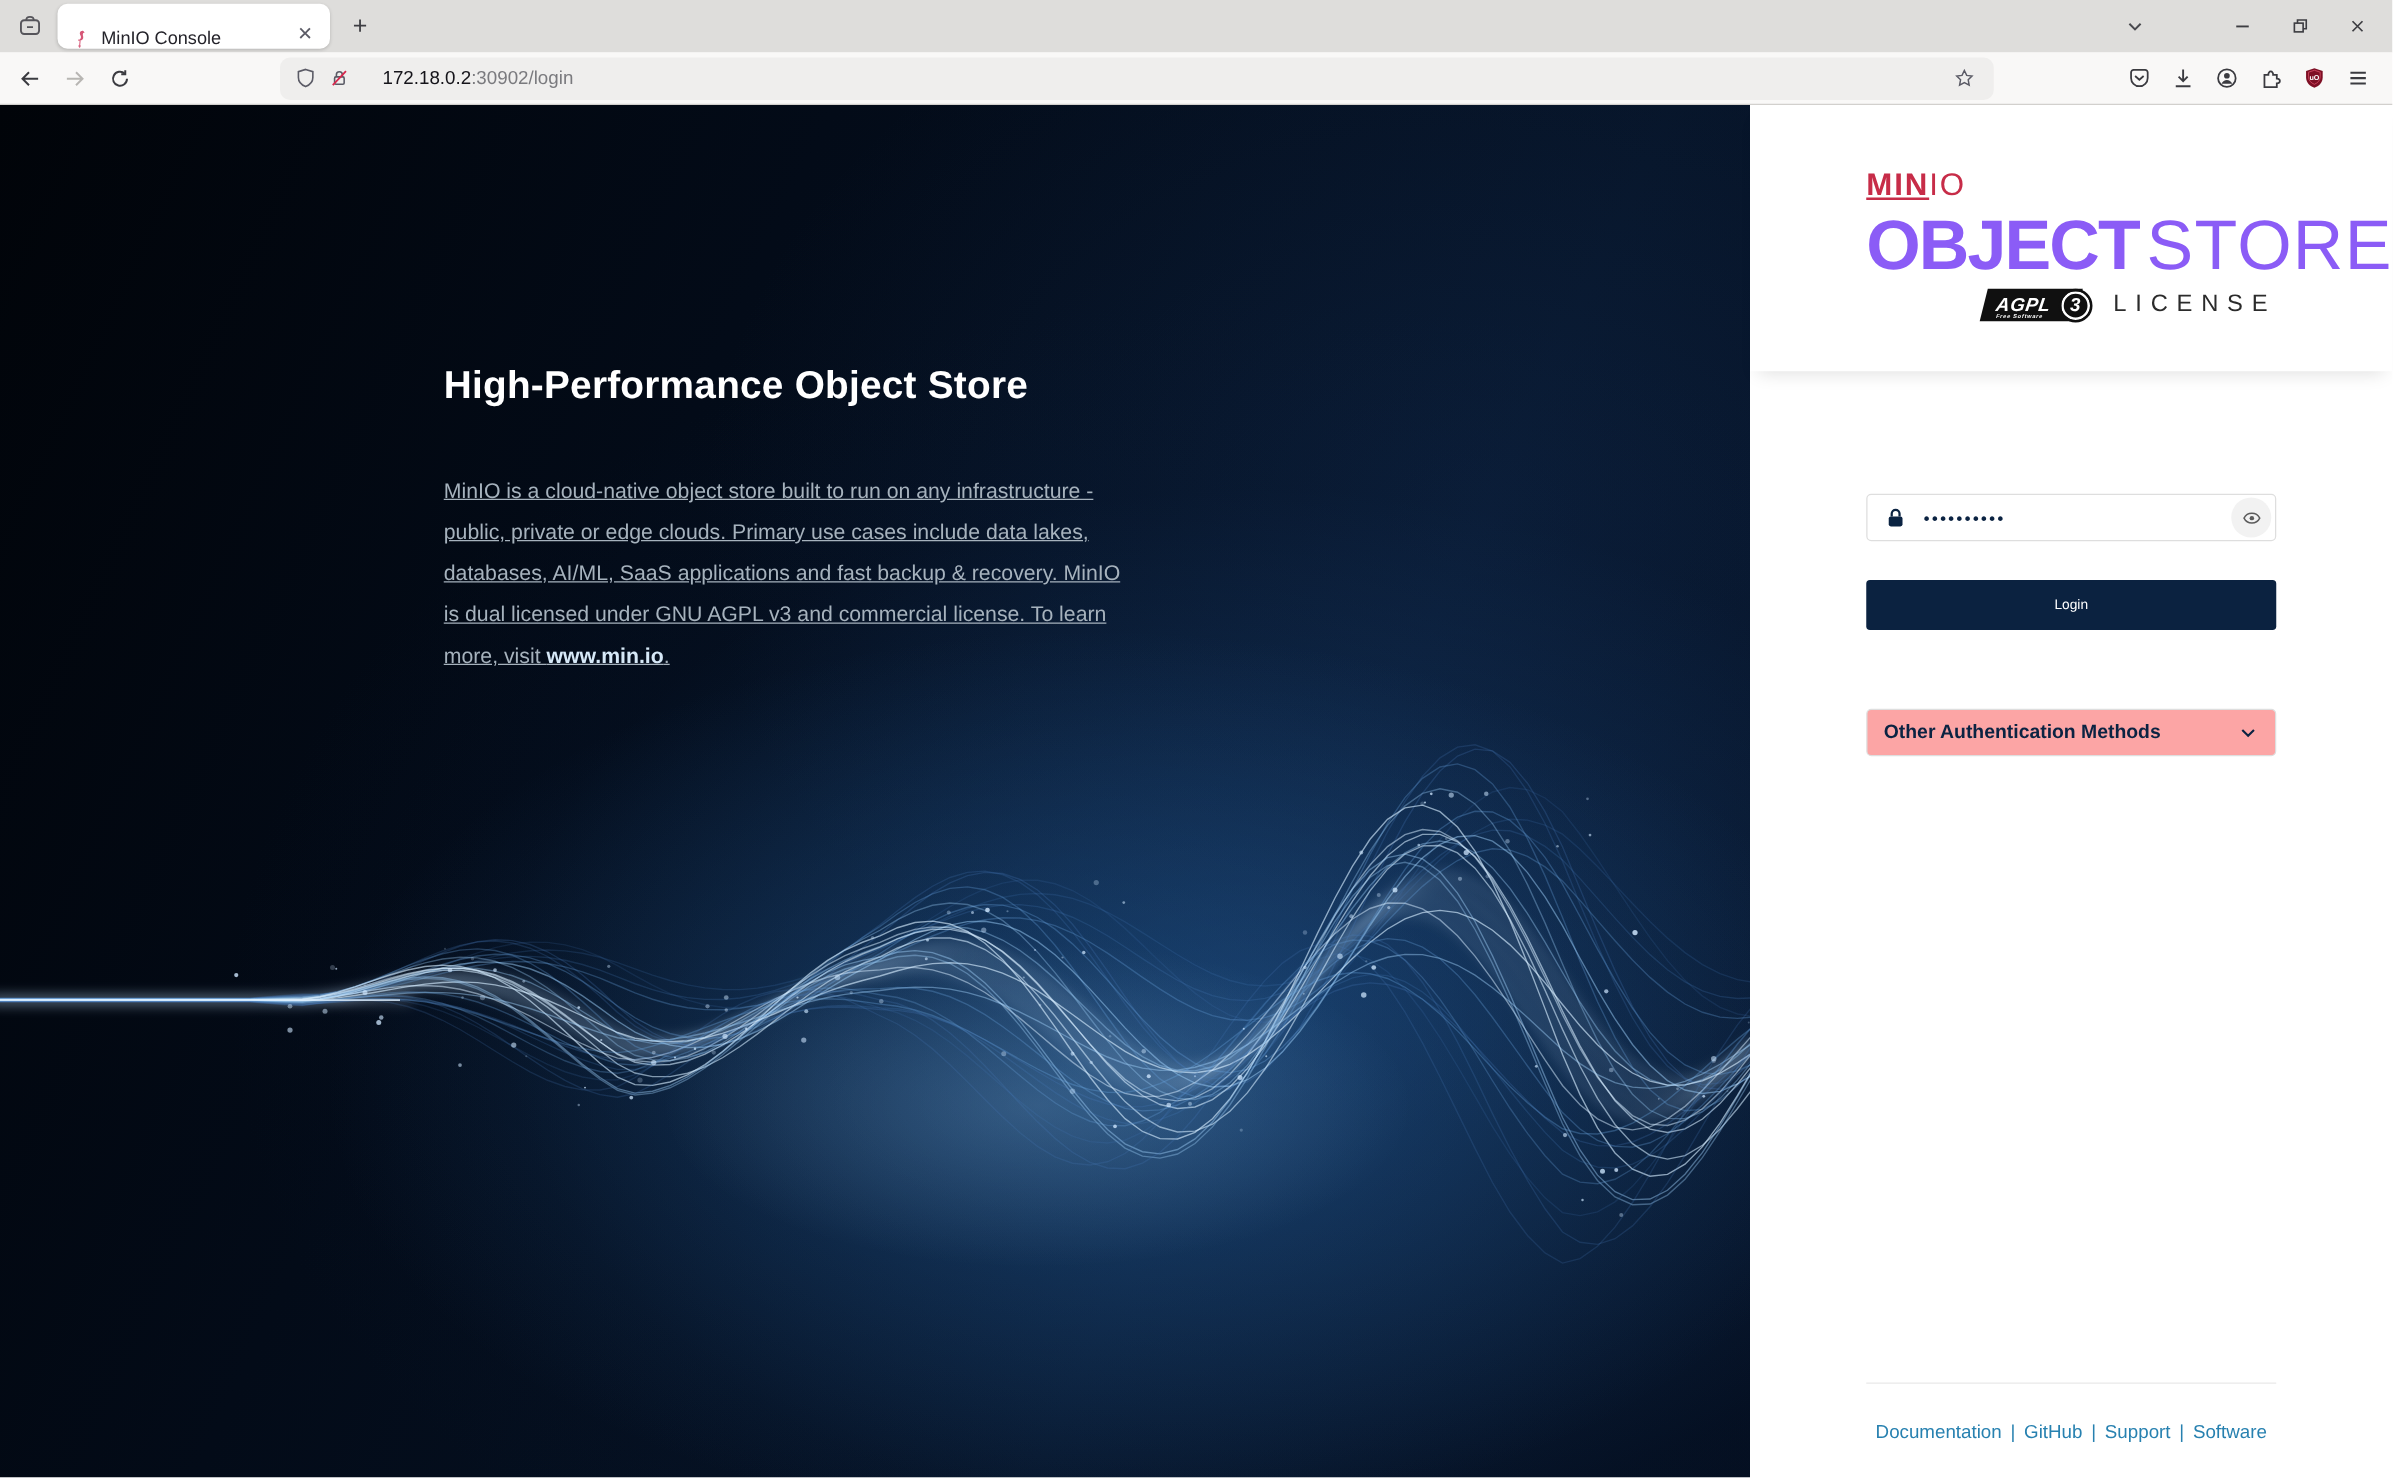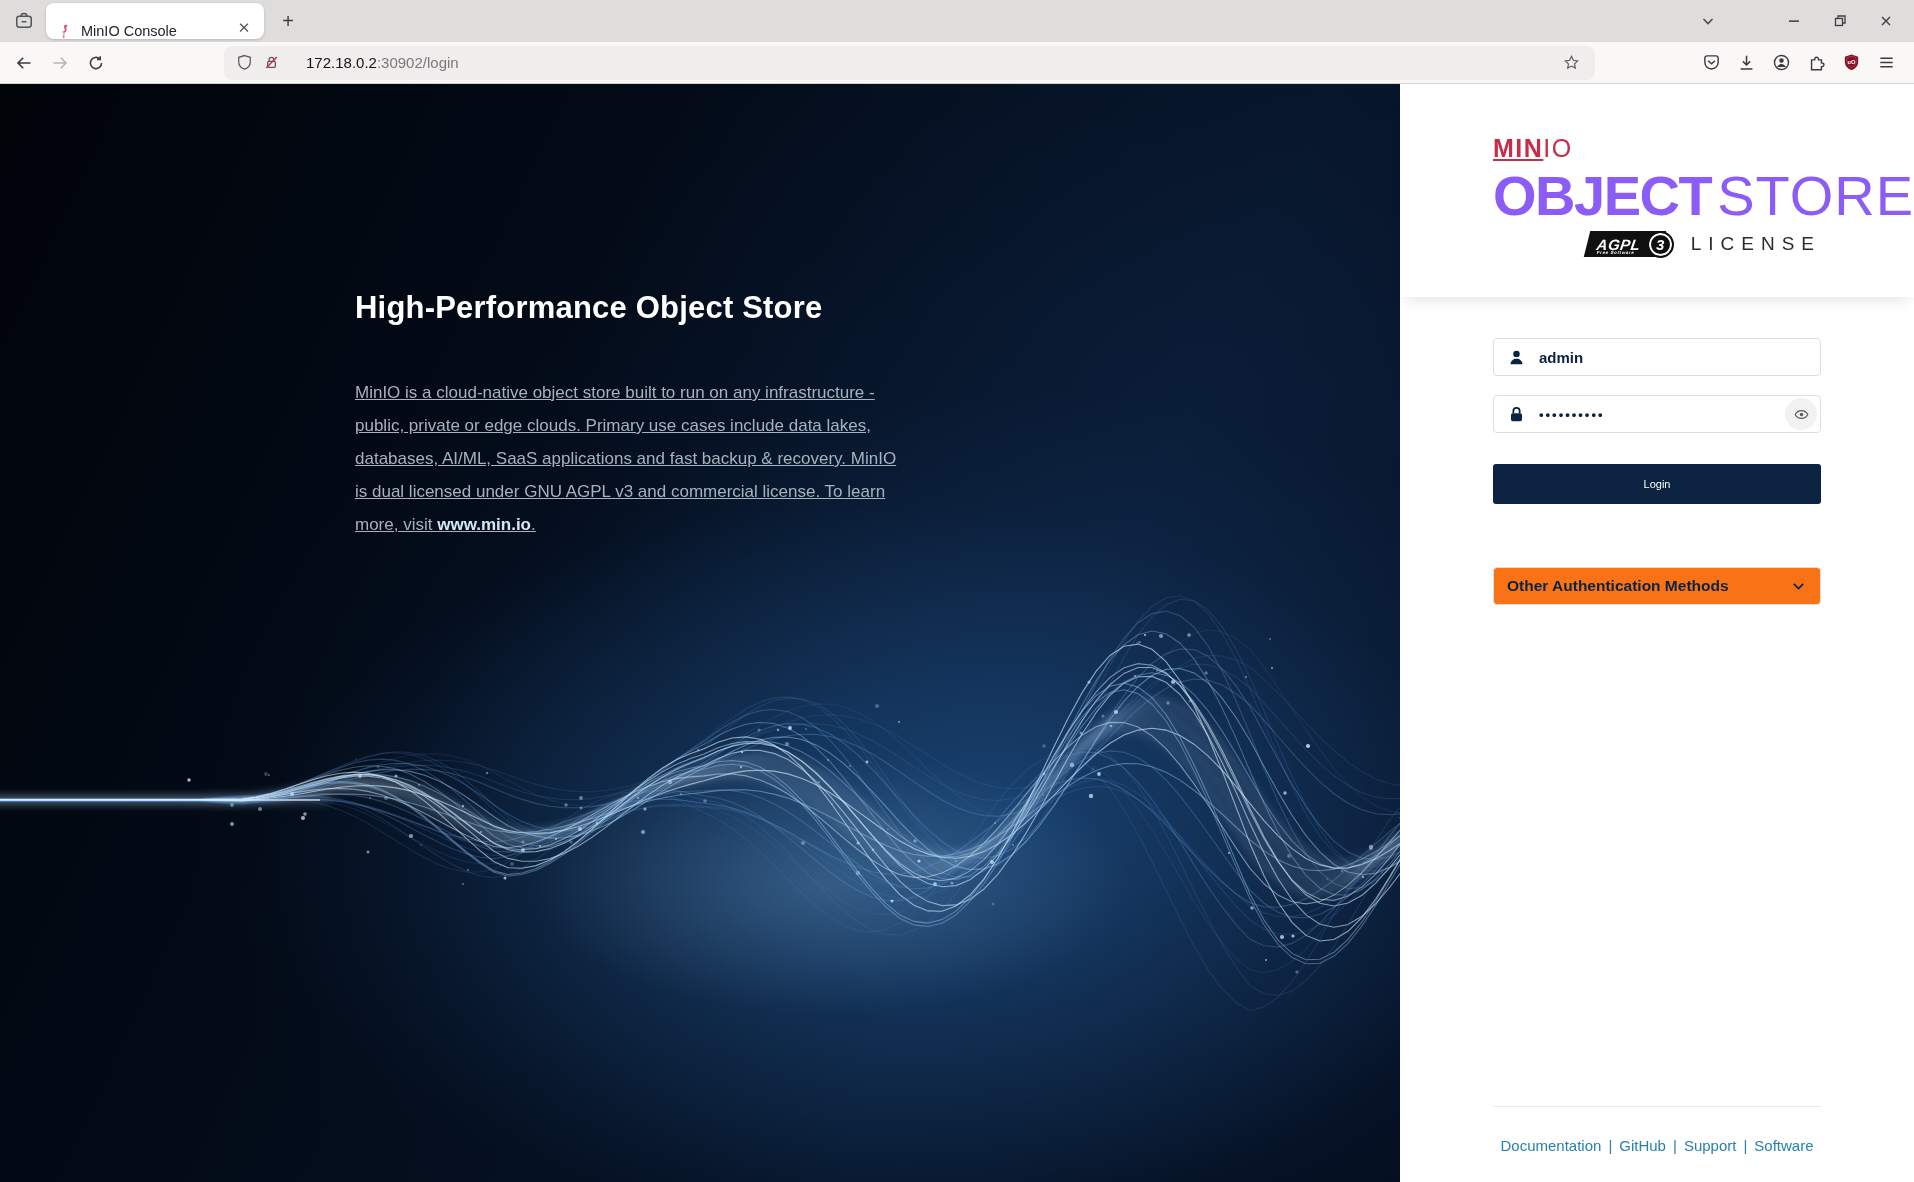--- a/index.html
+++ b/index.html
@@ -56,21 +56,21 @@
   .agpl-v3 { width:27px; height:27px; border-radius:50%; background:#101010; border:2px solid #101010; box-shadow:inset 0 0 0 2px #fff; color:#fff; font-style:italic; font-weight:900; font-size:15px; display:flex; align-items:center; justify-content:center; margin-left:-16px; z-index:1; }
   .license-label { margin-left:17px; font-size:19px; letter-spacing:7px; color:#2b2b2b; font-weight:400; }
 
   .field { position:absolute; left:93px; width:328px; height:38px; background:#fff; border:1px solid #dedede; border-radius:4px; display:flex; align-items:center; padding-left:13px; }
   .field input { border:none; outline:none; background:transparent; flex:1; margin-left:13px; font-family:"Liberation Sans", sans-serif; font-size:15px; font-weight:700; color:#0B2342; }
   .field-user { top:254px; }
   .field-pass { top:311px; }
   .field-pass input { font-size:13px; letter-spacing:2px; }
   .eye-btn { position:absolute; right:3px; top:2px; width:32px; height:32px; border-radius:50%; background:#f2f2f2; border:none; display:flex; align-items:center; justify-content:center; cursor:pointer; }
   .login-btn { position:absolute; left:93px; top:380px; width:328px; height:40px; background:#0B2240; color:#fff; font-family:"Liberation Sans", sans-serif; font-size:11px; border:none; border-radius:3px; cursor:pointer; }
-  .other-auth { position:absolute; left:93px; top:483px; width:328px; height:38px; background:#f97316; border:1px solid #dedede; border-radius:4px; display:flex; align-items:center; justify-content:space-between; padding:0 13px; cursor:pointer; }
+  .other-auth { position:absolute; left:93px; top:483px; width:328px; height:38px; background:#fca5a5; border:1px solid #dedede; border-radius:4px; display:flex; align-items:center; justify-content:space-between; padding:0 13px; cursor:pointer; }
   .other-auth-label { font-size:15.5px; font-weight:700; color:#0B2342; }
   .panel-divider { position:absolute; left:93px; top:1022px; width:328px; border-top:1px solid #e9e9e9; }
   .panel-footer { position:absolute; left:0; right:0; top:1053px; text-align:center; font-size:15px; color:#2781B0; }
   .panel-footer a { color:#2781B0; text-decoration:none; cursor:pointer; }
   .footer-sep { margin:0 7px; }
 
   svg { display:block; }
 </style>
 </head>
 <body>
@@ -389,29 +389,20 @@
             <span class="agpl-badge">
               <span class="agpl-text">AGPL</span>
               <span class="agpl-sub">Free Software</span>
             </span>
             <span class="agpl-v3">3</span>
             <span class="license-label">LICENSE</span>
           </div>
         </div>
       </div>
 
-      <div class="field field-user">
-        <span>
-          <svg width="19" height="19" viewBox="0 0 20 20">
-              <circle cx="10" cy="6.2" r="3.4" fill="#0B2342"></circle>
-              <path d="M3.6 17c.5-3.6 3-5.7 6.4-5.7s5.9 2.1 6.4 5.7z" fill="#0B2342"></path>
-            </svg>
-        </span>
-        <input type="text" value="admin" style="">
-      </div>
 
       <div class="field field-pass">
         <span>
           <svg width="19" height="19" viewBox="0 0 20 20">
               <rect x="4.2" y="8.6" width="11.6" height="8.4" rx="1.8" fill="#0B2342"></rect>
               <path d="M6.7 8.6V6.4a3.3 3.3 0 0 1 6.6 0v2.2" fill="none" stroke="#0B2342" stroke-width="1.9"></path>
             </svg>
         </span>
         <input type="text" value="••••••••••" style="">
         <button class="eye-btn">

